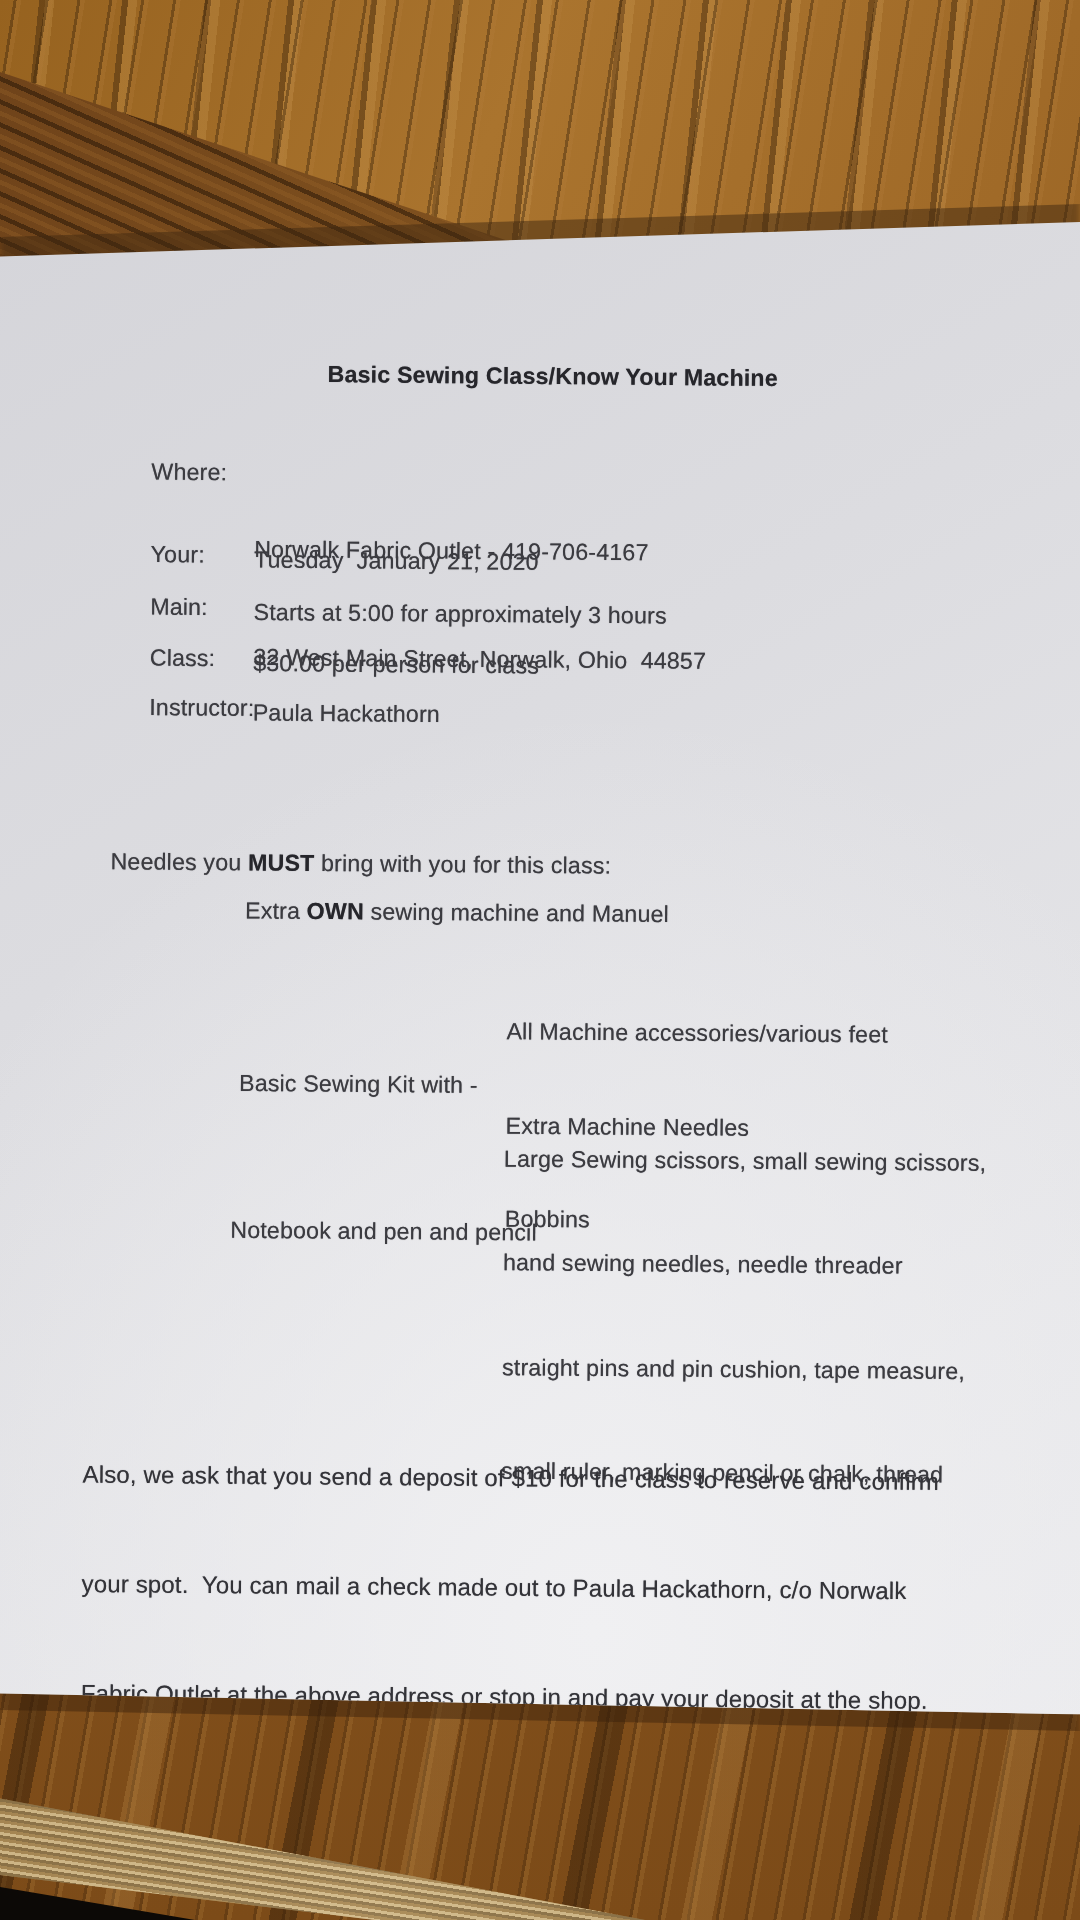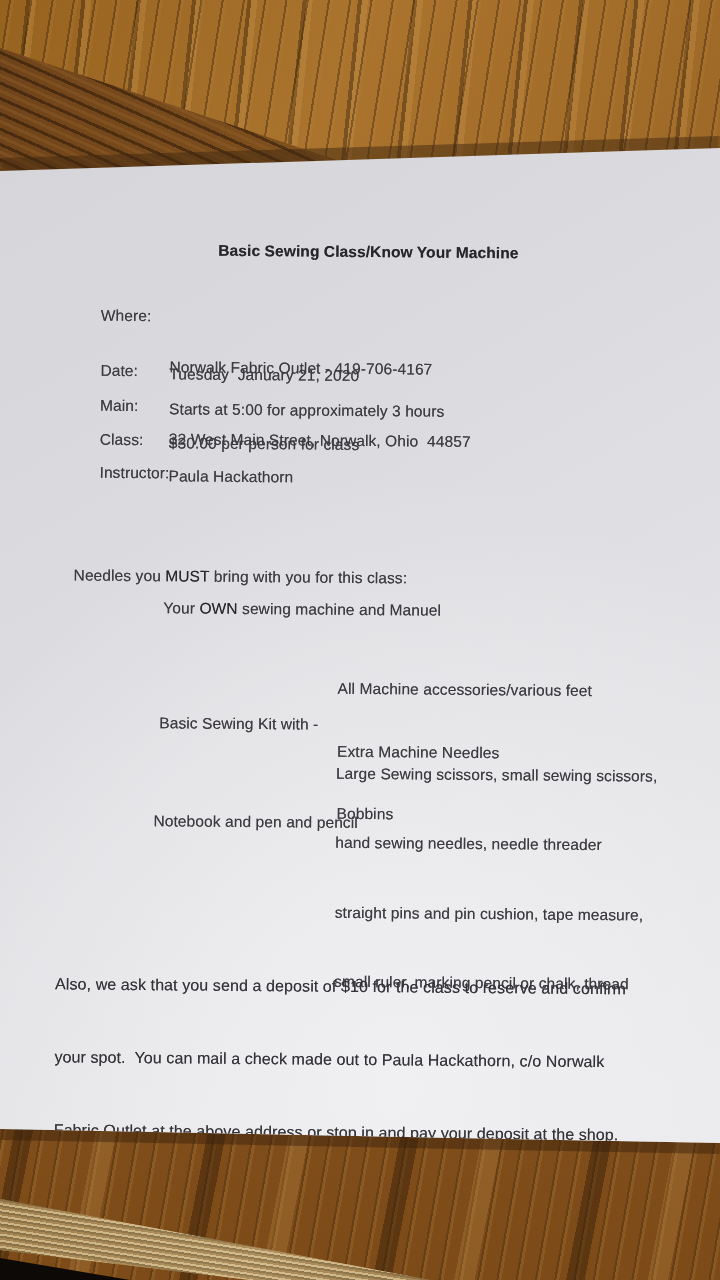--- a/index.html
+++ b/index.html
@@ -56,21 +56,21 @@
       linear-gradient(150deg,#d3d3d8 0%,#dcdce0 40%,#e6e6e9 75%,#ebebee 100%);
   }
 
   
   .content{
     position:absolute;inset:0;
     transform:rotate(.5deg);transform-origin:360px 650px;
     color:#3b3b40;font-size:15.5px;letter-spacing:.1px;
     text-shadow:0 0 .5px rgba(60,60,66,.7);
   }
-  .content b{font-weight:400;color:#26262b;}
+  .content b{font-weight:700;color:#26262b;}
   .abs{position:absolute;white-space:pre;}
   .doc-title{left:0;right:0;top:243px;text-align:center;font-weight:700;color:#26262b;transform:translateX(5px);}
   .detail-label{left:82px;margin-left:16px;}
   .detail-value{left:167px;line-height:24px;}
   .supplies-heading{left:73px;top:569px;}
   .own-machine{left:163px;top:601px;}
   .accessories{left:338px;top:638px;line-height:20.7px;}
   .kit-label{left:160px;top:716px;}
   .kit-items{left:337px;top:716px;line-height:23.1px;}
   .notebook-line{left:155px;top:814px;}
@@ -94,35 +94,35 @@
     <div class="content">
 
       <div class="abs doc-title">Basic Sewing Class/Know Your Machine</div>
 
       <div class="abs detail-label" style="top:309px">Where:</div>
       <div class="abs detail-value" style="top:309px">
         <div>Norwalk Fabric Outlet - 419-706-4167</div>
         <div>32 West Main Street, Norwalk, Ohio  44857</div>
       </div>
 
-      <div class="abs detail-label" style="top:364px">Date:</div>
+      <div class="abs detail-label" style="top:364px">Your:</div>
       <div class="abs detail-value" style="top:364px">Tuesday  January 21, 2020</div>
 
       <div class="abs detail-label" style="top:399px">Main:</div>
       <div class="abs detail-value" style="top:399px">Starts at 5:00 for approximately 3 hours</div>
 
       <div class="abs detail-label" style="top:433px">Class:</div>
       <div class="abs detail-value" style="top:433px">$30.00 per person for class</div>
 
       <div class="abs detail-label" style="top:466px">Instructor:</div>
       <div class="abs detail-value" style="top:466px">Paula Hackathorn</div>
 
       <div class="abs supplies-heading"><span>Needles you </span><b>MUST</b><span> bring with you for this class:</span></div>
 
-      <div class="abs own-machine"><span>Your </span><b>OWN</b><span> sewing machine and Manuel</span></div>
+      <div class="abs own-machine"><span>Extra </span><b>OWN</b><span> sewing machine and Manuel</span></div>
 
       <div class="abs accessories">
         <div>All Machine accessories/various feet</div>
         <div>Extra Machine Needles</div>
         <div>Bobbins</div>
       </div>
 
       <div class="abs kit-label">Basic Sewing Kit with -</div>
       <div class="abs kit-items">
         <div>Large Sewing scissors, small sewing scissors,</div>

